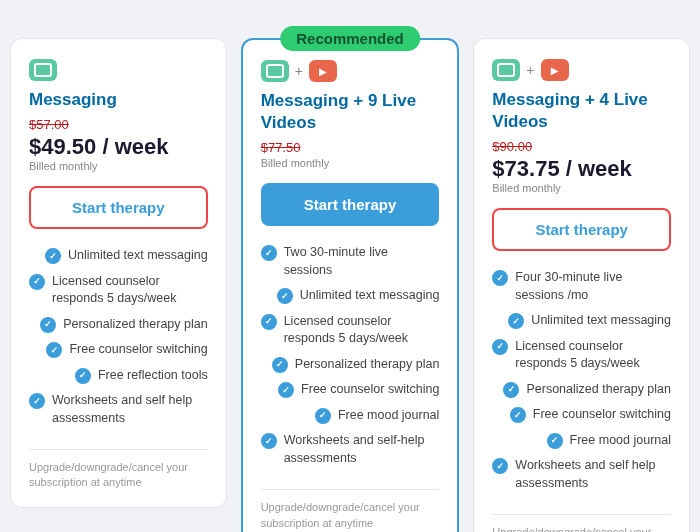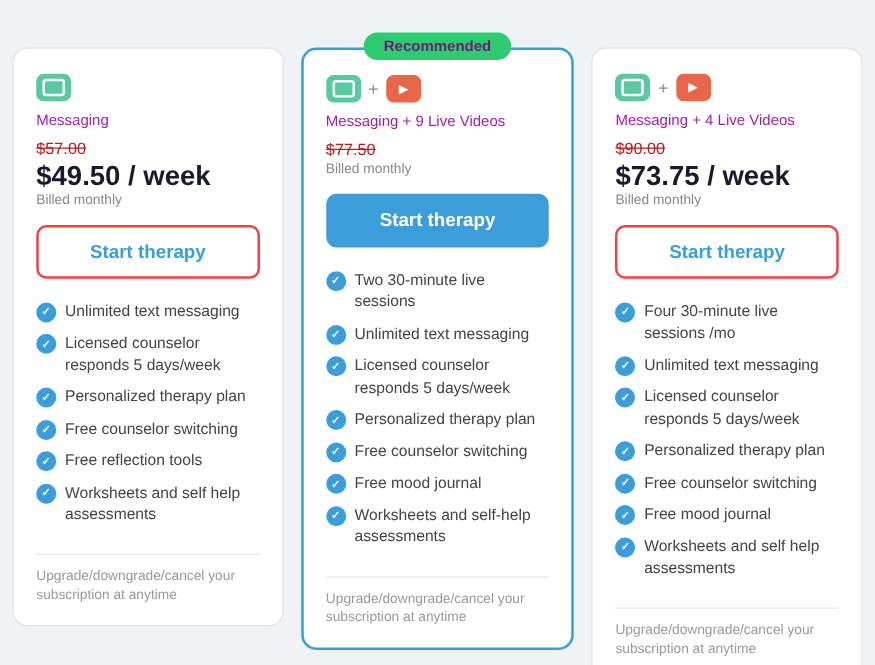--- a/index.html
+++ b/index.html
@@ -32,22 +32,22 @@
     }
     .card.recommended {
       border: 2px solid #3b9eda;
     }
     .recommended-badge {
       position: absolute;
       top: -14px;
       left: 50%;
       transform: translateX(-50%);
       background: #2ecc71;
-      color: #701a75;
-      font-size: 12px;
+      color: #14532d;
+      font-size: 15px;
       font-weight: 600;
       padding: 4px 16px;
       border-radius: 20px;
       white-space: nowrap;
     }
     .card-icon-row {
       display: flex;
       align-items: center;
       gap: 6px;
       margin-bottom: 8px;
@@ -82,23 +82,23 @@
       content: '▶';
       color: #fff;
       font-size: 10px;
     }
     .plus-sign {
       color: #888;
       font-size: 14px;
       font-weight: 500;
     }
     .card-title {
-      font-size: 12px;
-      font-weight: 400;
-      color: #a21caf;
+      font-size: 17px;
+      font-weight: 700;
+      color: #0369a1;
       margin-bottom: 6px;
       line-height: 1.3;
     }
     .original-price {
       color: #b91c1c;
       font-size: 13px;
       text-decoration: line-through;
       margin-bottom: 2px;
     }
     .current-price {
@@ -136,20 +136,21 @@
       flex: 1;
     }
     .features-list li {
       display: flex;
       align-items: flex-start;
       gap: 7px;
       font-size: 12.5px;
       color: #444;
       margin-bottom: 8px;
       line-height: 1.4;
+      justify-content: flex-end;
     }
     .check-icon {
       width: 16px;
       height: 16px;
       border-radius: 50%;
       border: 2px solid #3b9eda;
       display: flex;
       align-items: center;
       justify-content: center;
       flex-shrink: 0;

